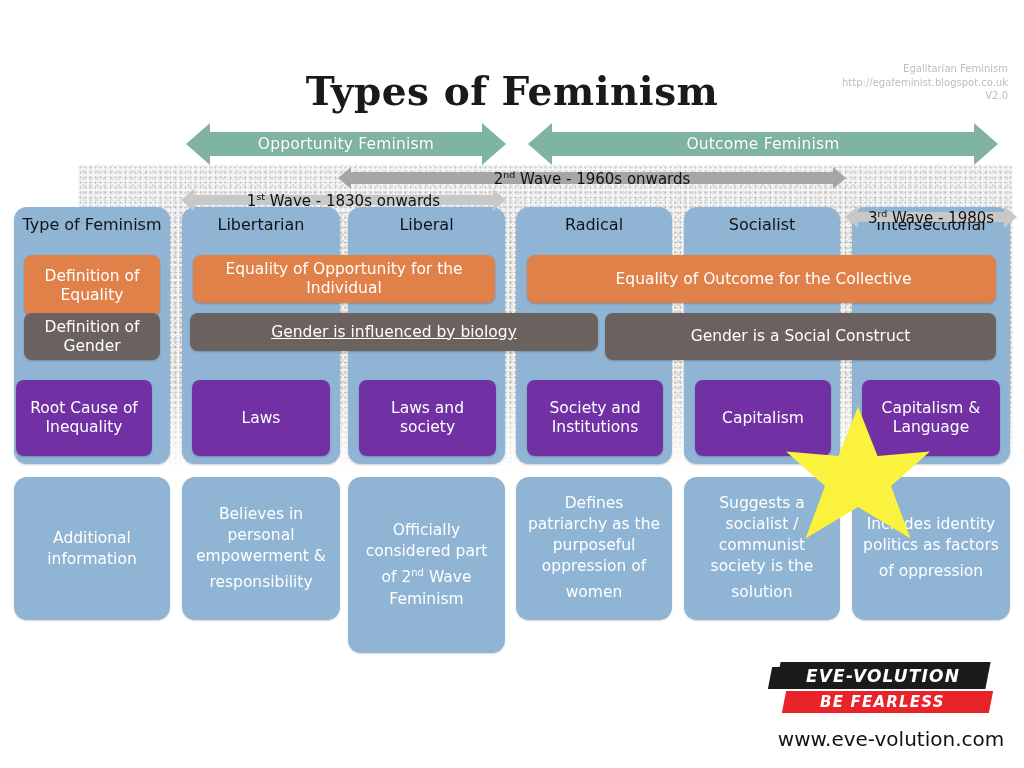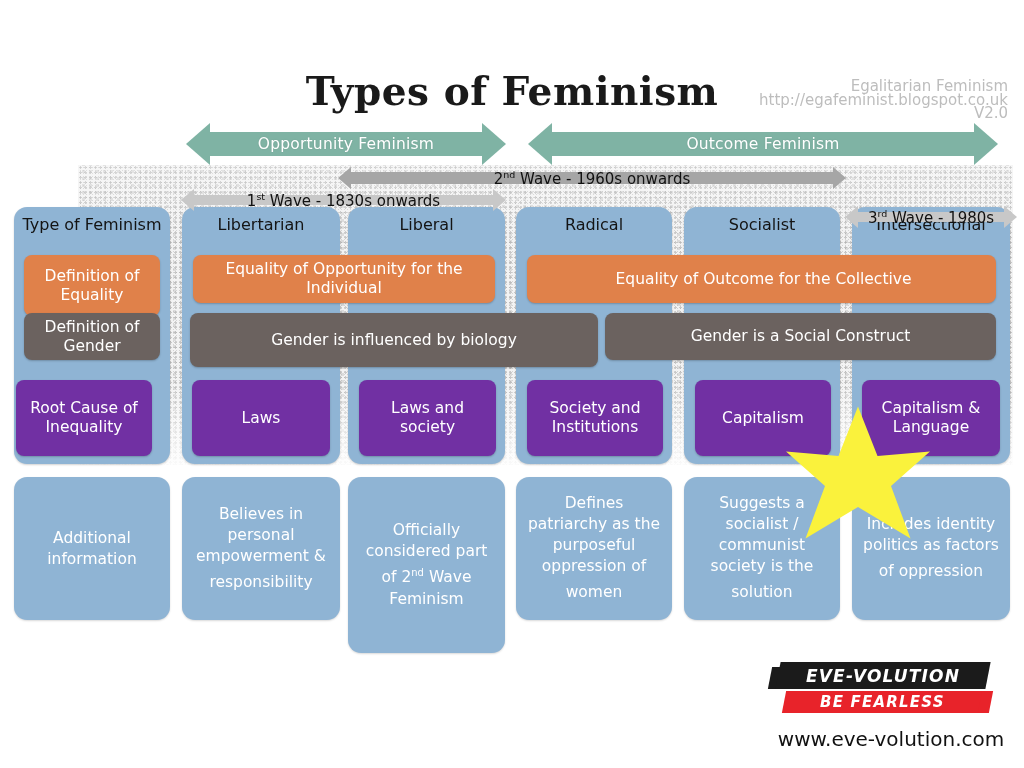--- a/index.html
+++ b/index.html
@@ -10,22 +10,22 @@
   }
   #stage{position:absolute;left:0;top:0;width:1024px;height:768px;}
 
   
   .title{
     position:absolute;left:0;top:68px;width:1024px;text-align:center;
     font-family:"DejaVu Serif","Liberation Serif",serif;
     font-weight:bold;font-size:39px;color:#1a1a1a;letter-spacing:.5px;
   }
   .credit{
-    position:absolute;right:16px;top:80px;text-align:right;
-    font-size:15px;line-height:13.5px;color:#bdbdbd;
+    position:absolute;right:16px;top:62px;text-align:right;
+    font-size:10px;line-height:13.5px;color:#bdbdbd;
     font-family:"DejaVu Sans","Liberation Sans",sans-serif;
   }
 
   
   .speckle{
     position:absolute;left:78px;top:165px;width:935px;height:300px;
     background-color:#f2f2f2;
     background-image:
       radial-gradient(rgba(150,150,150,.55) 35%, transparent 36%),
       radial-gradient(rgba(170,170,170,.40) 35%, transparent 36%),
@@ -185,21 +185,21 @@
   </div>
   <div class="col" style="left:852px;top:207px;width:158px;height:257px;">
     <div class="colhdr">Intersectional</div>
   </div>
 
   <div class="bar orange" style="left:24px;top:255px;width:136px;height:61px;">Definition of Equality</div>
   <div class="bar orange" style="left:193px;top:255px;width:302px;height:48px;">Equality of Opportunity for the Individual</div>
   <div class="bar orange" style="left:527px;top:255px;width:469px;height:48px;padding-left:12px;">Equality of Outcome for the Collective</div>
 
   <div class="bar grey" style="left:24px;top:313px;width:136px;height:47px;">Definition of Gender</div>
-  <div class="bar grey" style="left:190px;top:313px;width:408px;height:54px;">Gender is influenced by biology</div>
+  <div class="bar grey" style="left:190px;top:313px;width:408px;height:38px;text-decoration:underline;">Gender is influenced by biology</div>
   <div class="bar grey" style="left:605px;top:313px;width:391px;height:47px;">Gender is a Social Construct</div>
 
   <div class="bar purple" style="left:16px;top:380px;width:136px;height:76px;">Root Cause of Inequality</div>
   <div class="bar purple" style="left:192px;top:380px;width:138px;height:76px;">Laws</div>
   <div class="bar purple" style="left:359px;top:380px;width:137px;height:76px;">Laws and society</div>
   <div class="bar purple" style="left:527px;top:380px;width:136px;height:76px;">Society and Institutions</div>
   <div class="bar purple" style="left:695px;top:380px;width:136px;height:76px;">Capitalism</div>
   <div class="bar purple" style="left:862px;top:380px;width:138px;height:76px;">Capitalism &amp; Language</div>
 
   <div class="addbox" style="left:14px;top:477px;width:156px;height:143px;">Additional information</div>

